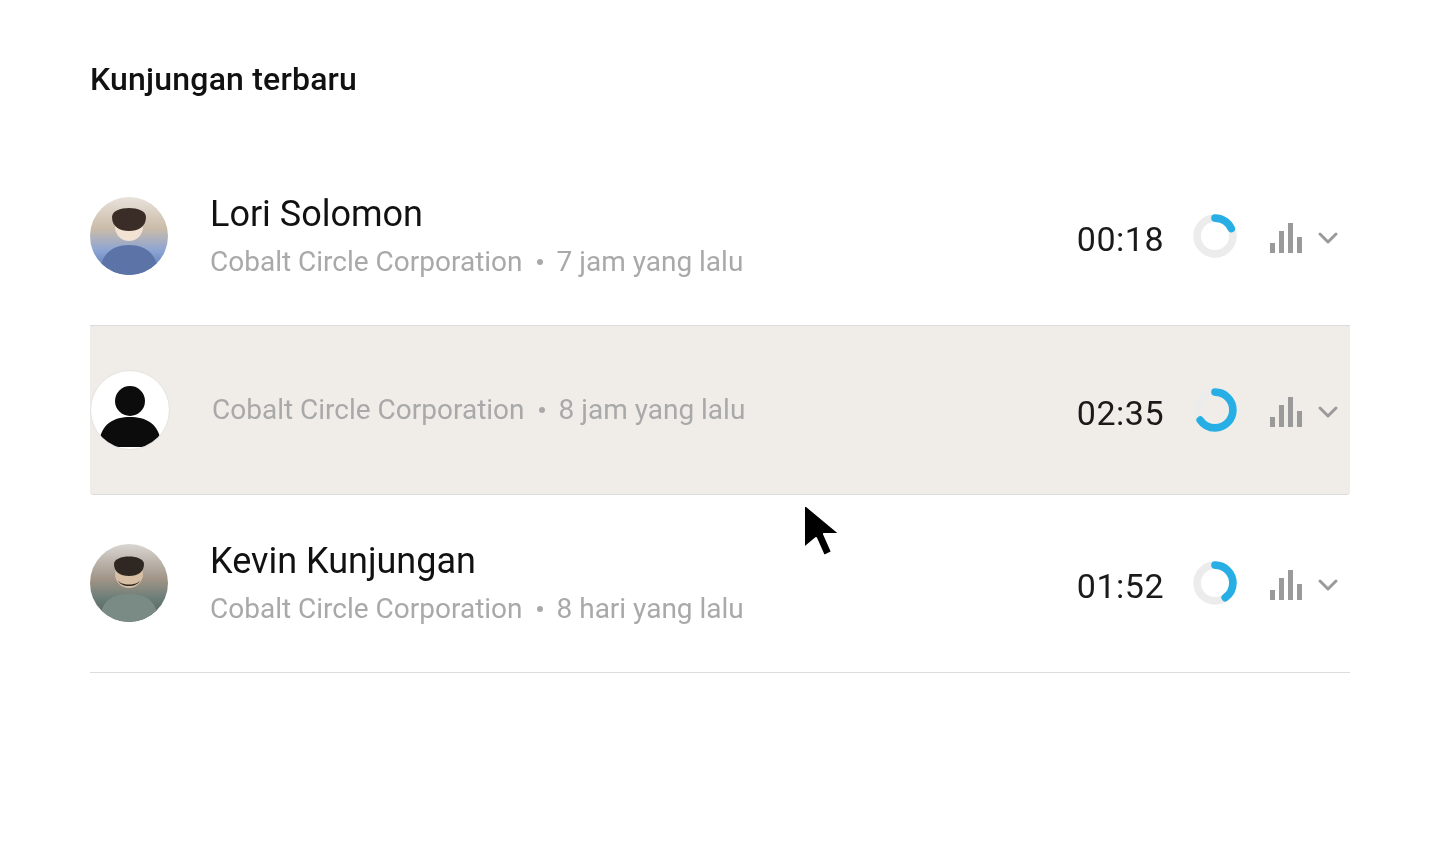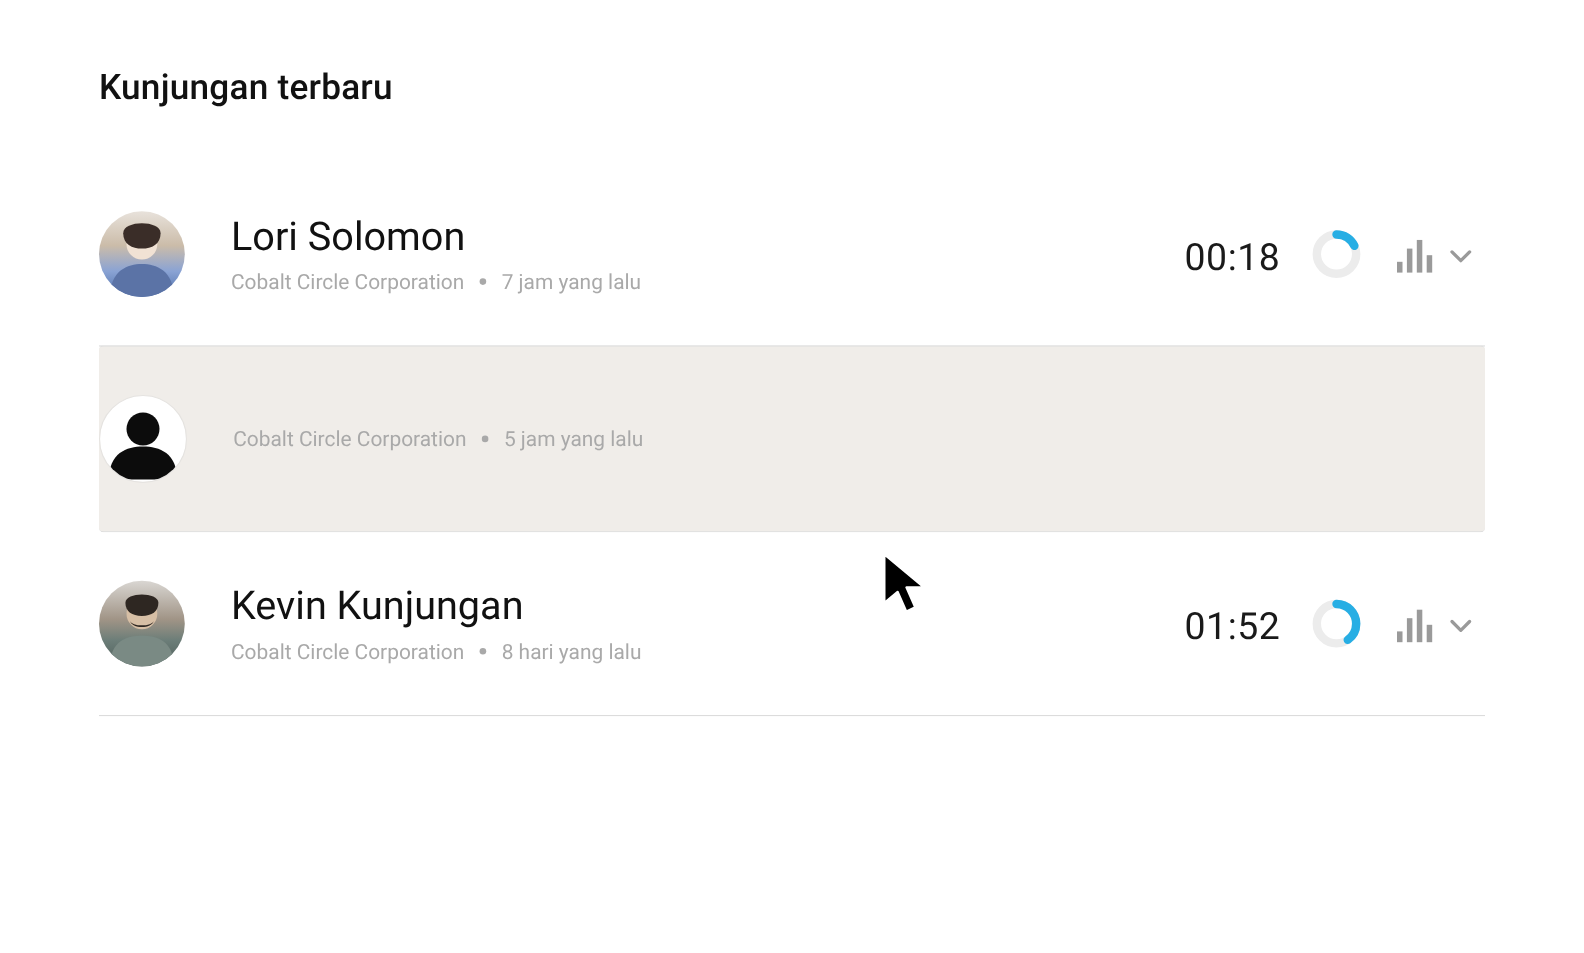--- a/index.html
+++ b/index.html
@@ -71,21 +71,21 @@
 
   .person-name {
     font-size: 36px;
     font-weight: 400;
     color: #111;
     margin: 0 0 6px 0;
     line-height: 1.25;
   }
 
   .person-sub {
-    font-size: 19px;
+    font-size: 28px;
     color: #a9a9a9;
     display: flex;
     align-items: center;
     gap: 14px;
     line-height: 1.35;
   }
   .person-sub .dot {
     width: 6px;
     height: 6px;
     border-radius: 50%;
@@ -186,21 +186,39 @@
         <svg viewBox="0 0 78 78" width="78" height="78">
           <circle cx="39" cy="39" r="38" fill="#ffffff"></circle>
           <circle cx="39" cy="30" r="15" fill="#0c0c0c"></circle>
           <path d="M8 76 C8 52 24 46 39 46 C54 46 70 52 70 76 Z" fill="#0c0c0c"></path>
         </svg>
       </div>
       <div class="person">
         <div class="person-sub">
           <span>Cobalt Circle Corporation</span>
           <span class="dot"></span>
-          <span>5 jam yang lalu</span>
+          <span>8 jam yang lalu</span>
+        </div>
+      </div>
+      <div class="trailing">
+        <span class="time">02:35</span>
+        <svg class="donut" viewBox="0 0 36 36">
+          <circle cx="18" cy="18" r="14" fill="none" stroke="#ececec" stroke-width="6"></circle>
+          <circle cx="18" cy="18" r="14" fill="none" stroke="#27aee4" stroke-width="6" stroke-dasharray="88" stroke-linecap="round" stroke-dashoffset="30.8"></circle>
+        </svg>
+        <div class="stats-btn">
+          <svg class="bars-icon" viewBox="0 0 36 30">
+            <rect x="0" y="20" width="5" height="10" fill="#9a9a9a"></rect>
+            <rect x="9" y="8" width="5" height="22" fill="#9a9a9a"></rect>
+            <rect x="18" y="0" width="5" height="30" fill="#9a9a9a"></rect>
+            <rect x="27" y="14" width="5" height="16" fill="#9a9a9a"></rect>
+          </svg>
+          <svg class="chevron-icon" viewBox="0 0 24 24">
+            <path d="M4 8 L12 16 L20 8" fill="none" stroke="#9a9a9a" stroke-width="3" stroke-linecap="round" stroke-linejoin="round"></path>
+          </svg>
         </div>
       </div>
     </div>
 
     <div class="list-item">
       <div class="avatar photo-3">
         <svg viewBox="0 0 78 78" width="78" height="78">
           <circle cx="39" cy="30" r="14" fill="#d7bfa5"></circle>
           <path d="M10 78 C10 54 26 50 39 50 C52 50 68 54 68 78 Z" fill="#7a8a84"></path>
           <path d="M24 20 C24 10 54 10 54 20 C54 28 48 32 39 32 C30 32 24 28 24 20 Z" fill="#2e2722"></path>

